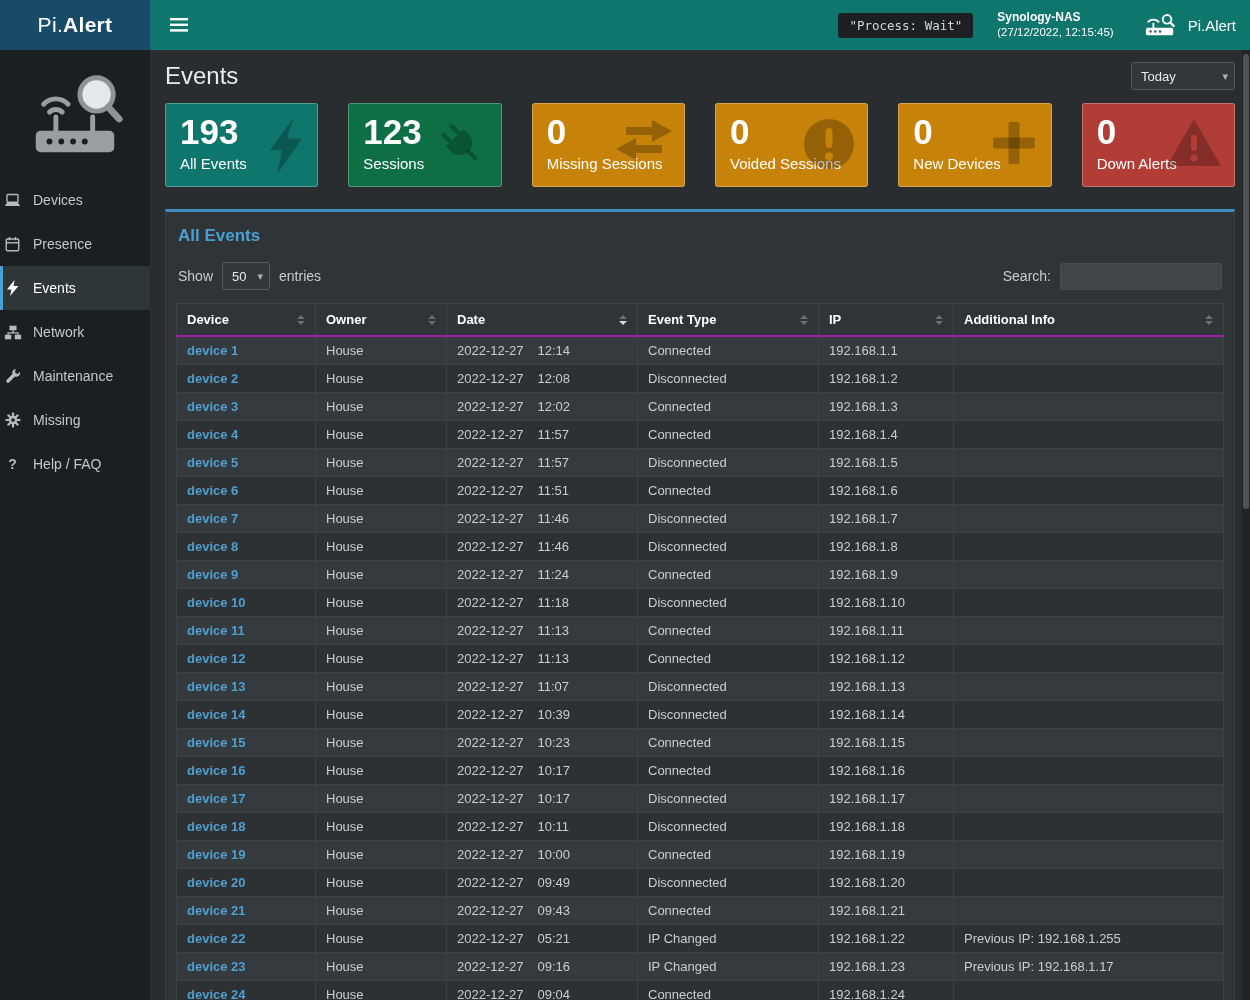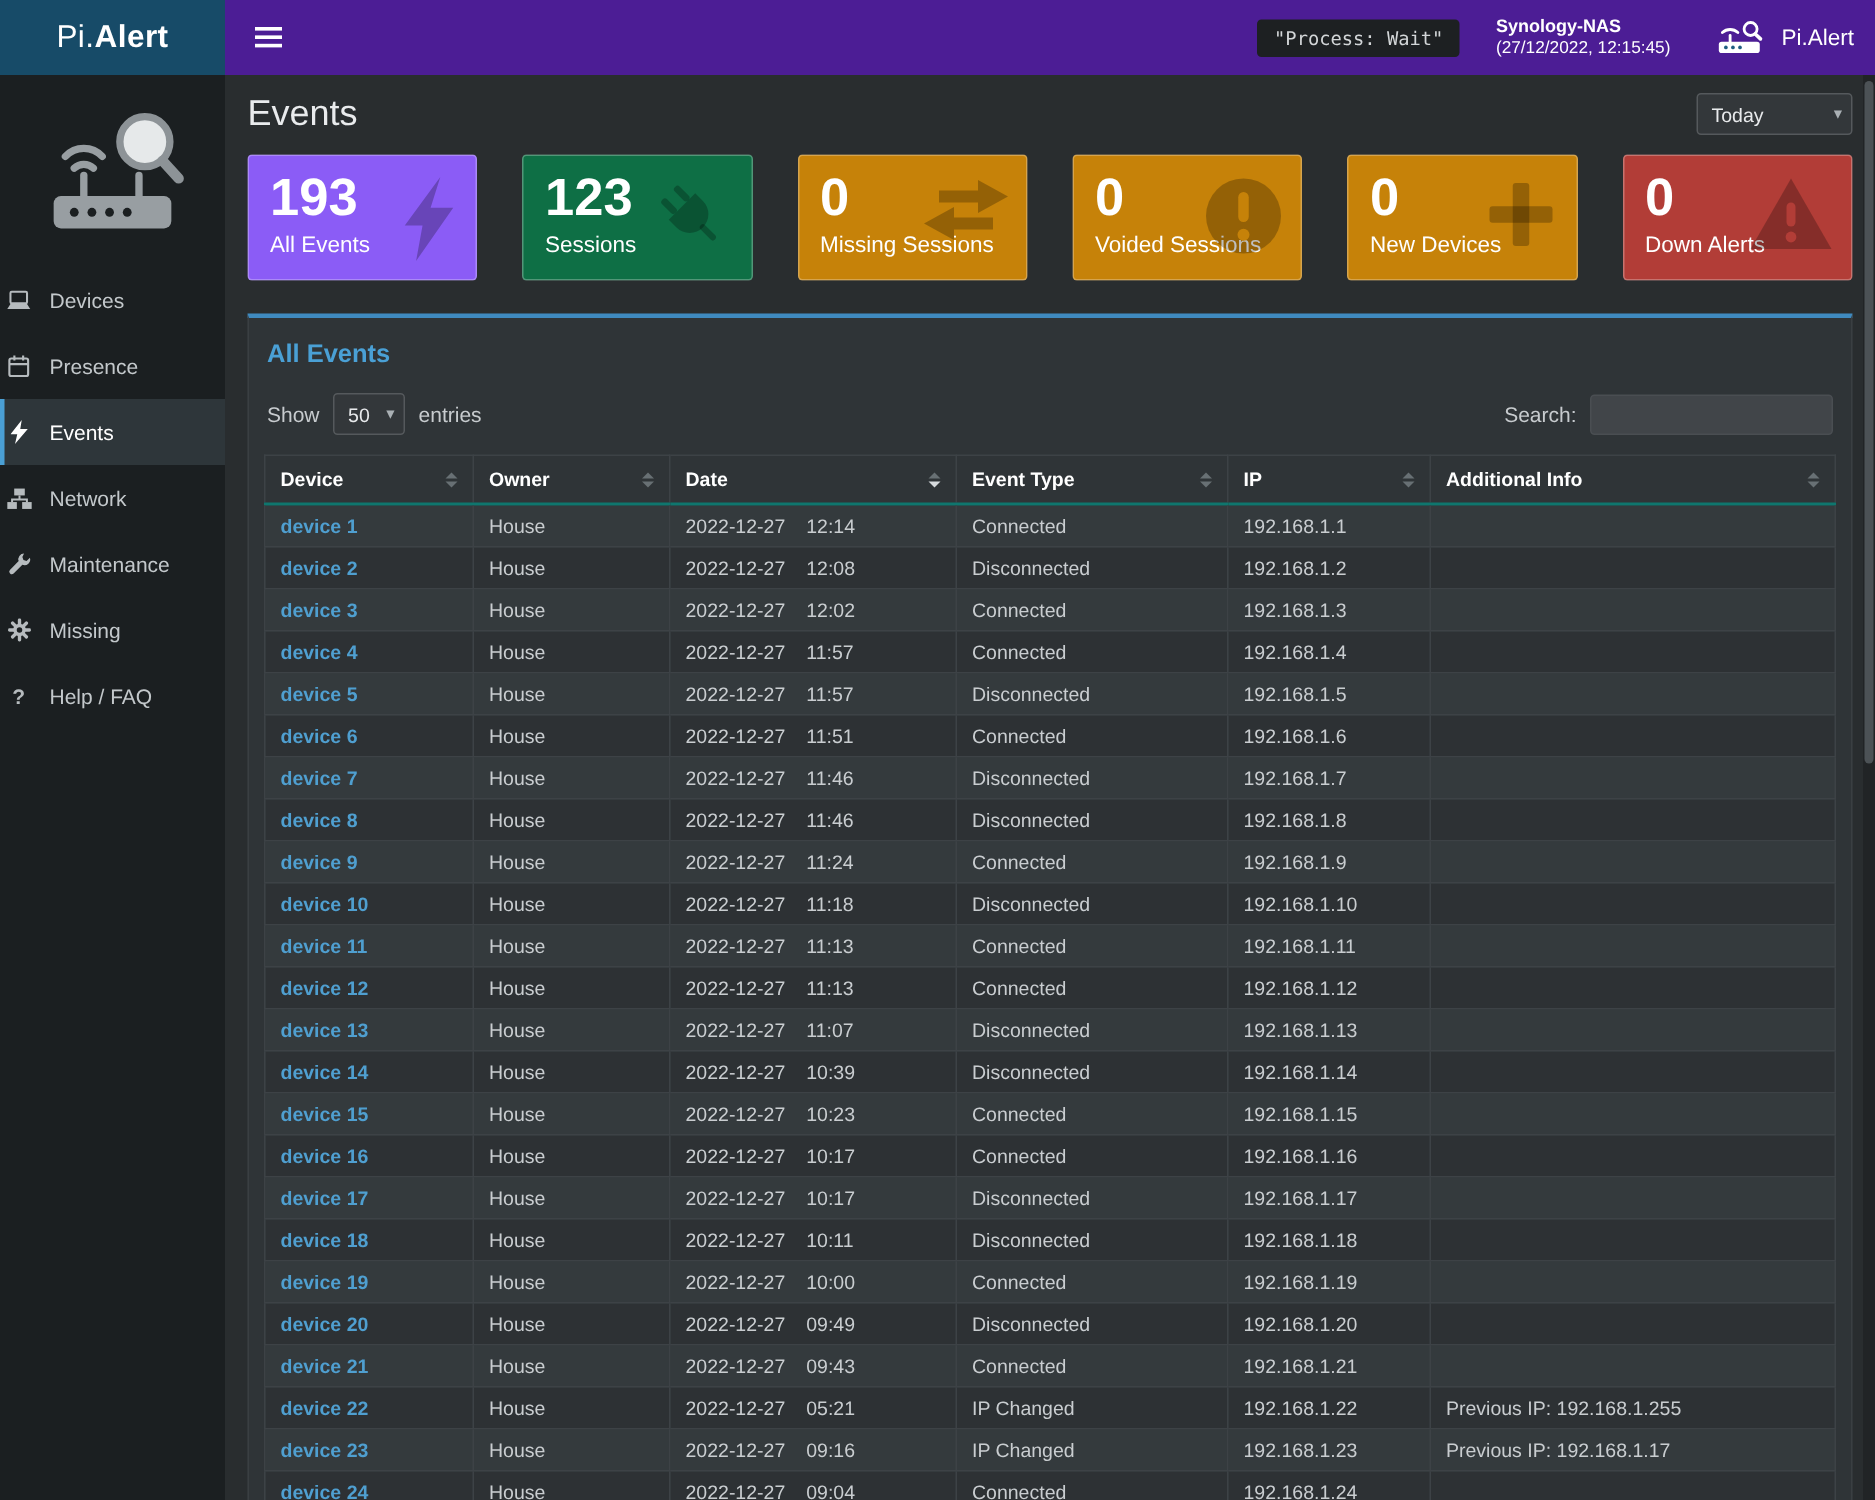--- a/index.html
+++ b/index.html
@@ -1,20 +1,20 @@
 <!DOCTYPE html>
 <html><head>
 <meta charset="utf-8">
 <style>
   * { margin:0; padding:0; box-sizing:border-box; }
   html,body { width:1250px; height:1000px; overflow:hidden; }
   body { background:#292d2f; font-family:"Liberation Sans",sans-serif; position:relative; }
 
   
-  .navbar { position:absolute; top:0; left:0; right:0; height:50px; background:#4c1d95; display:flex; z-index:6; }
+  .navbar { position:absolute; top:0; left:0; right:0; height:50px; background:#0f766e; display:flex; z-index:6; }
   .brand { width:150px; background:#174b68; color:#fff; display:flex; align-items:center; justify-content:center; font-size:21px; letter-spacing:.3px; }
   .brand .bold { font-weight:bold; }
   .nav-rest { flex:1; display:flex; align-items:center; padding:0 14px 0 16px; }
   .hamburger { width:26px; height:26px; display:flex; align-items:center; justify-content:center; cursor:pointer; }
   .nav-spacer { flex:1; }
   .proc-badge { background:#1d2022; color:#d3d6d8; font-family:"DejaVu Sans Mono",monospace; font-size:12.5px; padding:5px 11px; border-radius:3px; margin-right:24px; }
   .host { color:#fff; margin-right:30px; line-height:1.35; }
   .host .name { font-size:12px; font-weight:bold; }
   .host .time { font-size:11.5px; }
   .nav-logo { display:flex; align-items:center; gap:12px; color:#fff; font-size:15px; }
@@ -48,21 +48,21 @@
   .panel { margin-top:22px; background:#2f3437; border:1px solid #3a3f42; border-top:3px solid #3f8abf; padding:12px 10px 0; height:860px; }
   .panel-title { color:#4aa0d5; font-size:17px; font-weight:bold; margin:2px 0 16px 2px; }
   .controls { display:flex; align-items:center; margin:0 2px 13px; color:#c7cbce; font-size:14px; }
   .show-group { display:flex; align-items:center; gap:9px; }
   .search-group { margin-left:auto; display:flex; align-items:center; gap:9px; }
   input.search { width:162px; height:27px; background:#414549; border:1px solid #4a4e52; border-radius:3px; color:#e8eaec; padding:0 7px; font-size:13px; }
 
   
   table { width:100%; border-collapse:collapse; font-size:13px; color:#c9cdd0; table-layout:fixed; }
   th,td { border:1px solid #3d4246; padding:6px 10px; text-align:left; overflow:hidden; white-space:nowrap; }
-  thead th { color:#fff; font-weight:bold; border-bottom:2px solid #0f766e; padding:8px 10px; cursor:pointer; }
+  thead th { color:#fff; font-weight:bold; border-bottom:2px solid #a21caf; padding:8px 10px; cursor:pointer; }
   tbody tr:nth-child(odd) { background:#343a3d; }
   tbody tr:nth-child(even) { background:#2d3134; }
   a.device { color:#4f9fd0; font-weight:bold; text-decoration:none; cursor:pointer; }
   .th-flex { display:flex; justify-content:space-between; align-items:center; }
   .sorter { display:flex; flex-direction:column; align-items:center; gap:2px; }
   .tri { width:0; height:0; border-left:4px solid transparent; border-right:4px solid transparent; }
   .tri.up { border-bottom:4px solid #687074; }
   .tri.down { border-top:4px solid #687074; }
   .tri.sorted { border-top-color:#d6dadd; }
   .c-date .t { margin-left:14px; }
@@ -202,21 +202,21 @@
 <div class="main">
 
   <div class="content-head">
     <div class="page-title">Events</div>
     <span class="sel-wrap period-wrap">
       <select><option>Today</option></select>
     </span>
   </div>
 
   <div class="cards">
-    <div class="info-card" style="background: #8b5cf6;">
+    <div class="info-card" style="background: #0f766e;">
       <div class="card-value">193</div>
       <div class="card-label">All Events</div>
       <span class="card-icon" style="color: rgb(26, 127, 159);"><svg width="38" height="56" viewBox="0 0 34 52">
             <polygon points="24,0 2,30 13,30 9,52 32,19 18,19" fill="rgba(0,0,0,0.25)"></polygon>
           </svg></span>
     </div>
     <div class="info-card" style="background: rgb(14, 111, 69);">
       <div class="card-value">123</div>
       <div class="card-label">Sessions</div>
       <span class="card-icon" style="color: rgb(14, 111, 69);"><svg width="54" height="54" viewBox="0 0 52 52">

